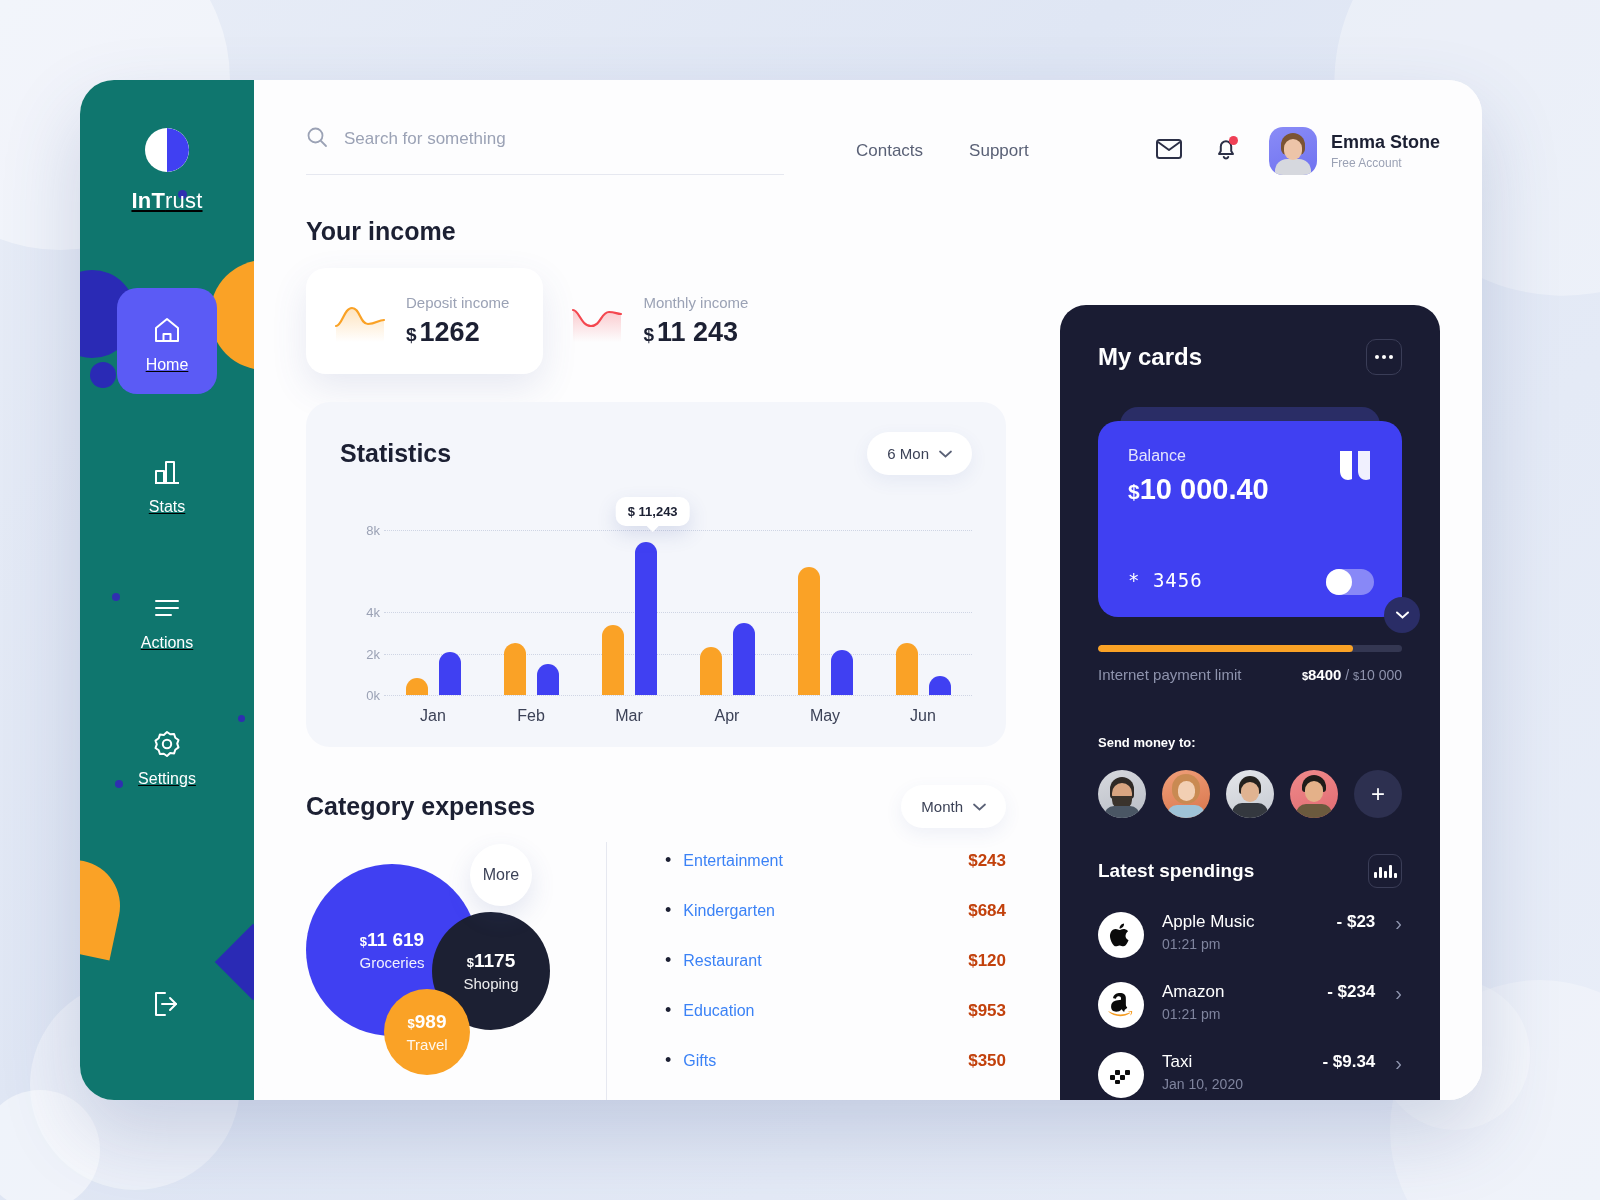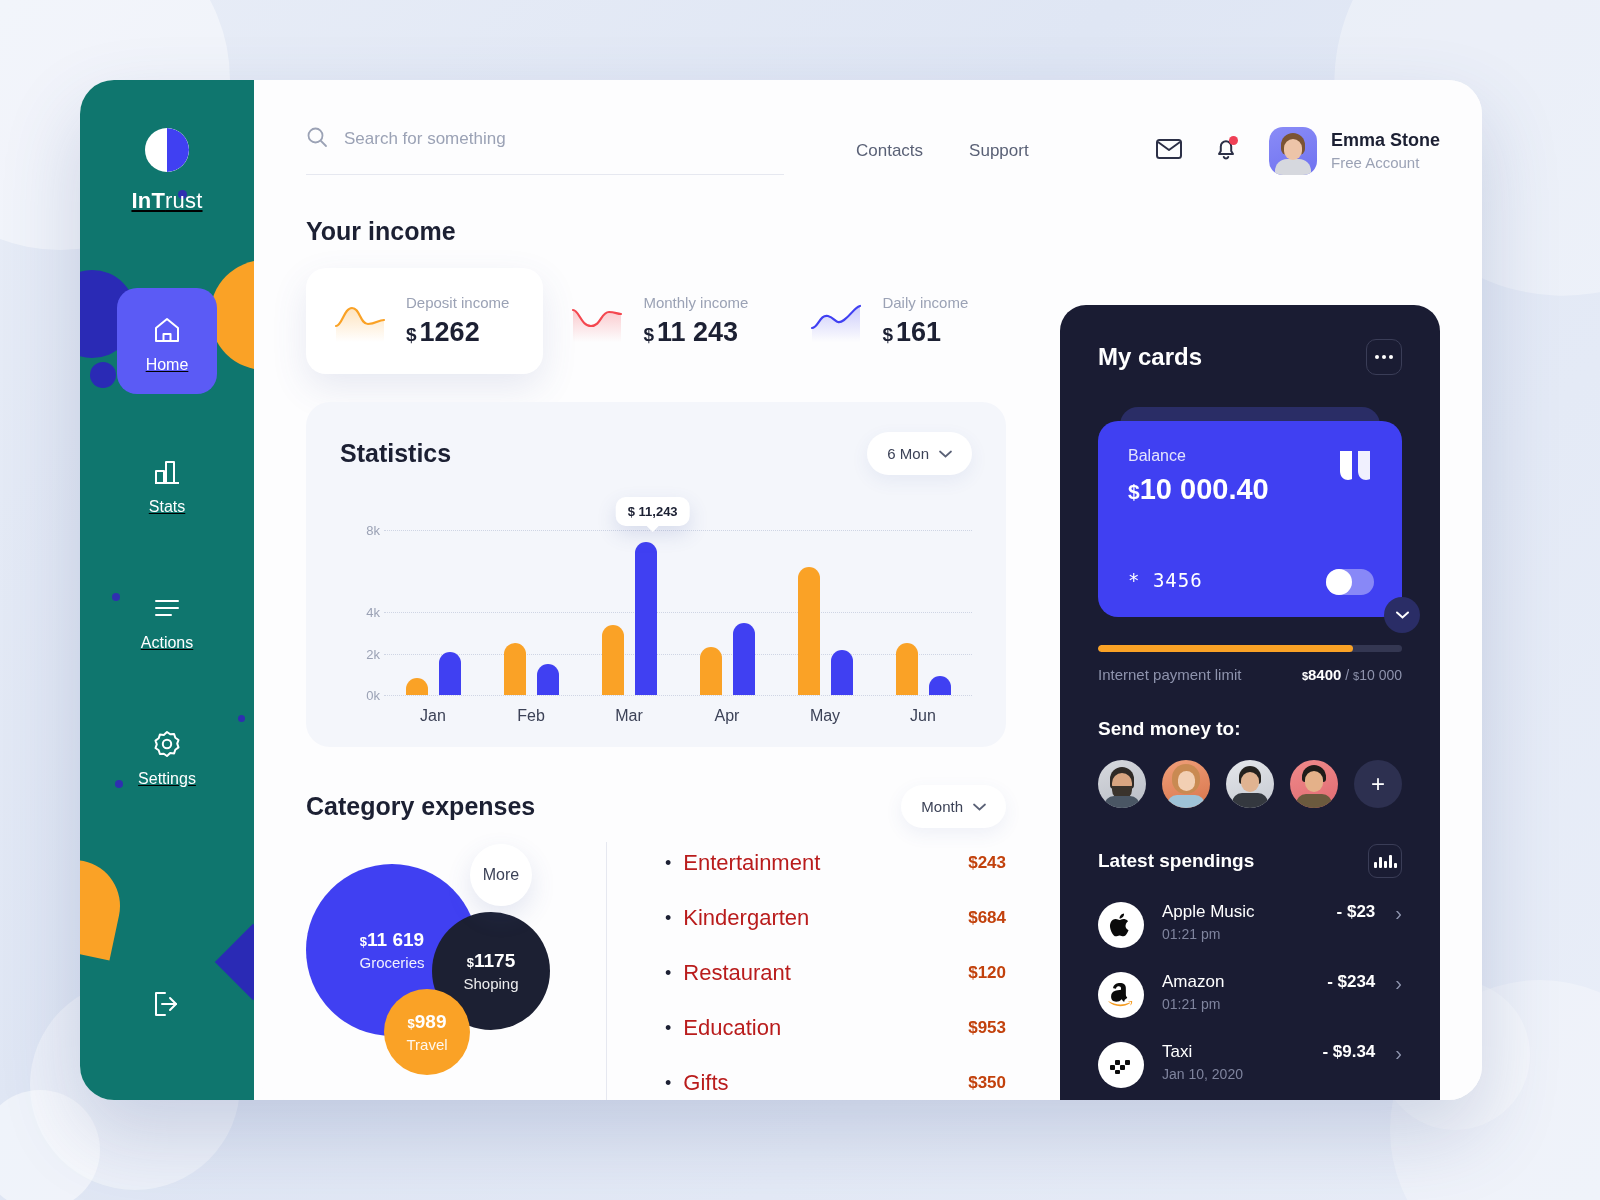--- a/index.html
+++ b/index.html
@@ -84,21 +84,21 @@
   .topnav a { color: #5a6176; font-size: 17px; text-decoration: none; cursor: pointer; }
   .topright { margin-left: auto; display: flex; align-items: center; gap: 30px; }
   .bell-wrap { position: relative; cursor: pointer; }
   .bell-dot { position: absolute; right: 1px; top: 0px; width: 9px; height: 9px; background: #ef4056; border-radius: 50%; }
   .user { display: flex; align-items: center; gap: 14px; cursor: pointer; }
   .avatar-sq { width: 48px; height: 48px; border-radius: 14px; background: linear-gradient(160deg,#8a8cf7,#6f72f0); position: relative; overflow: hidden; }
   .avatar-sq .hair { position: absolute; left: 12px; top: 6px; width: 24px; height: 22px; background: #7b5434; border-radius: 12px 12px 6px 6px; }
   .avatar-sq .face { position: absolute; left: 15px; top: 12px; width: 18px; height: 21px; background: #edc4a8; border-radius: 9px 9px 9px 9px; }
   .avatar-sq .body { position: absolute; left: 6px; bottom: 0; width: 36px; height: 16px; background: #d6d8de; border-radius: 12px 12px 0 0; }
   .uname { font-size: 18px; font-weight: 700; color: #1c2033; }
-  .urole { font-size: 15px; color: #9ba2b5; margin-top: 3px; }
+  .urole { font-size: 12px; color: #9ba2b5; margin-top: 3px; }
 
   .content { display: flex; padding: 0 52px 0 52px; gap: 54px; flex: 1; }
   .col-left { width: 700px; }
   .col-right { flex: 1; }
 
   .sec-title { font-size: 25px; font-weight: 700; color: #1c2033; }
 
   
   .income-row { display: flex; align-items: center; margin-top: 22px; }
   .inc-card { display: flex; align-items: center; gap: 20px; padding: 26px 34px 26px 28px; border-radius: 20px; }
@@ -133,21 +133,21 @@
   .cat-head { display: flex; align-items: center; margin-top: 38px; }
   .cat-body { display: flex; margin-top: 14px; }
   .bubbles { width: 300px; height: 232px; position: relative; }
   .bub { position: absolute; border-radius: 50%; display: flex; flex-direction: column; align-items: center; justify-content: center; color: #fff; cursor: pointer; }
   .bub .amt { font-size: 19px; font-weight: 700; }
   .bub .amt .cur { font-size: 13px; }
   .bub .nm { font-size: 15px; margin-top: 3px; opacity: .92; }
   .bub.more { background: #fff; color: #3c4257; box-shadow: 0 10px 26px rgba(70,90,160,.14); font-size: 16px; }
   .cat-list { flex: 1; border-left: 1px solid #e6e8f0; padding-left: 58px; padding-top: 8px; }
   .cat-row { display: flex; align-items: center; margin-bottom: 29px; }
-  .cat-nm { font-size: 22px; color: #b91c1c; display: flex; align-items: center; gap: 12px; }
+  .cat-nm { font-size: 16px; color: #3b82f6; display: flex; align-items: center; gap: 12px; }
   .cat-nm::before { content: "•"; color: #1c2033; font-size: 18px; }
   .cat-amt { margin-left: auto; font-size: 17px; font-weight: 700; color: #c2410c; }
 
   
   .cards-panel { background: #1a1c33; border-radius: 26px; padding: 34px 38px 40px; margin-top: 130px; position: relative; }
   .cp-head { display: flex; align-items: center; }
   .cp-title { font-size: 24px; font-weight: 700; color: #fff; }
   .dots-btn { margin-left: auto; width: 36px; height: 36px; border: 1px solid #3a3d57; border-radius: 10px; display: flex; align-items: center; justify-content: center; gap: 3px; cursor: pointer; }
   .dots-btn i { width: 4px; height: 4px; border-radius: 50%; background: #fff; display: block; }
 
@@ -164,21 +164,21 @@
   .chev-btn { position: absolute; right: -18px; top: 190px; width: 36px; height: 36px; border-radius: 50%; background: #2a2d66; display: flex; align-items: center; justify-content: center; cursor: pointer; z-index: 5; }
 
   .limit-bar { margin-top: 28px; height: 7px; border-radius: 4px; background: #343752; overflow: hidden; }
   .limit-fill { height: 100%; background: #faa226; border-radius: 4px; }
   .limit-row { display: flex; margin-top: 14px; align-items: center; justify-content: space-between; }
   .limit-lbl { font-size: 15px; color: #8e93ad; }
   .limit-val { margin-left: auto; font-size: 14px; color: #8e93ad; }
   .limit-val b { color: #fff; font-size: 15px; }
   .limit-val .c { font-size: 11px; }
 
-  .send-title { font-size: 19px; font-weight: 700; color: #fff; margin-top: 35px; }
+  .send-title { font-size: 13px; font-weight: 700; color: #fff; margin-top: 52px; }
   .contacts { display: flex; gap: 16px; margin-top: 20px; align-items: center; }
   .cav { width: 48px; height: 48px; border-radius: 50%; overflow: hidden; position: relative; cursor: pointer; }
   .add-btn { width: 48px; height: 48px; border-radius: 50%; background: #2d3050; color: #fff; display: flex; align-items: center; justify-content: center; font-size: 24px; cursor: pointer; }
 
   .ls-head { display: flex; align-items: center; margin-top: 36px; }
   .ls-title { font-size: 19px; font-weight: 700; color: #fff; }
   .ls-btn { margin-left: auto; width: 34px; height: 34px; border: 1px solid #3a3d57; border-radius: 9px; display: flex; align-items: flex-end; justify-content: center; gap: 2px; padding-bottom: 9px; cursor: pointer; }
   .ls-btn i { width: 3px; background: #fff; display: block; border-radius: 1px; }
 
   .sp-row { display: flex; align-items: flex-start; margin-top: 24px; cursor: pointer; }
@@ -347,36 +347,20 @@
                 </defs>
               <path d="M2 10 C8 10 10 26 20 26 C30 26 30 12 38 12 C44 12 46 14 50 14 L50 42 L2 42 Z" fill="url(#g2)"></path>
               <path d="M2 10 C8 10 10 26 20 26 C30 26 30 12 38 12 C44 12 46 14 50 14" fill="none" stroke="#f4474f" stroke-width="2.2" stroke-linecap="round"></path>
             </svg>
             <div>
               <div class="inc-label">Monthly income</div>
               <div class="inc-value"><span class="cur">$</span><span>11 243</span></div>
             </div>
           </div>
 
-          <div class="inc-card">
-            <svg class="spark" viewBox="0 0 52 42">
-              <defs>
-                  <linearGradient id="g3" x1="0" y1="0" x2="0" y2="1">
-                    <stop offset="0" stop-color="#4040f2" stop-opacity=".26"></stop>
-                    <stop offset="1" stop-color="#4040f2" stop-opacity="0"></stop>
-                  </linearGradient>
-                </defs>
-              <path d="M2 28 C8 28 10 14 18 16 C26 18 26 26 34 20 C42 14 44 8 50 6 L50 42 L2 42 Z" fill="url(#g3)"></path>
-              <path d="M2 28 C8 28 10 14 18 16 C26 18 26 26 34 20 C42 14 44 8 50 6" fill="none" stroke="#4040f2" stroke-width="2.2" stroke-linecap="round"></path>
-            </svg>
-            <div>
-              <div class="inc-label">Daily income</div>
-              <div class="inc-value"><span class="cur">$</span><span>161</span></div>
-            </div>
-          </div>
         </div>
 
         <div class="stats-card">
           <div class="stats-head">
             <div class="sec-title">Statistics</div>
             <div class="pill" style="margin-left:auto">
               <span>6 Mon</span>
               <svg width="13" height="8" viewBox="0 0 13 8" fill="none" stroke="#5a6176" stroke-width="1.7" stroke-linecap="round">
                   <path d="M1 1.5 L6.5 6.5 L12 1.5"></path>
                 </svg>

